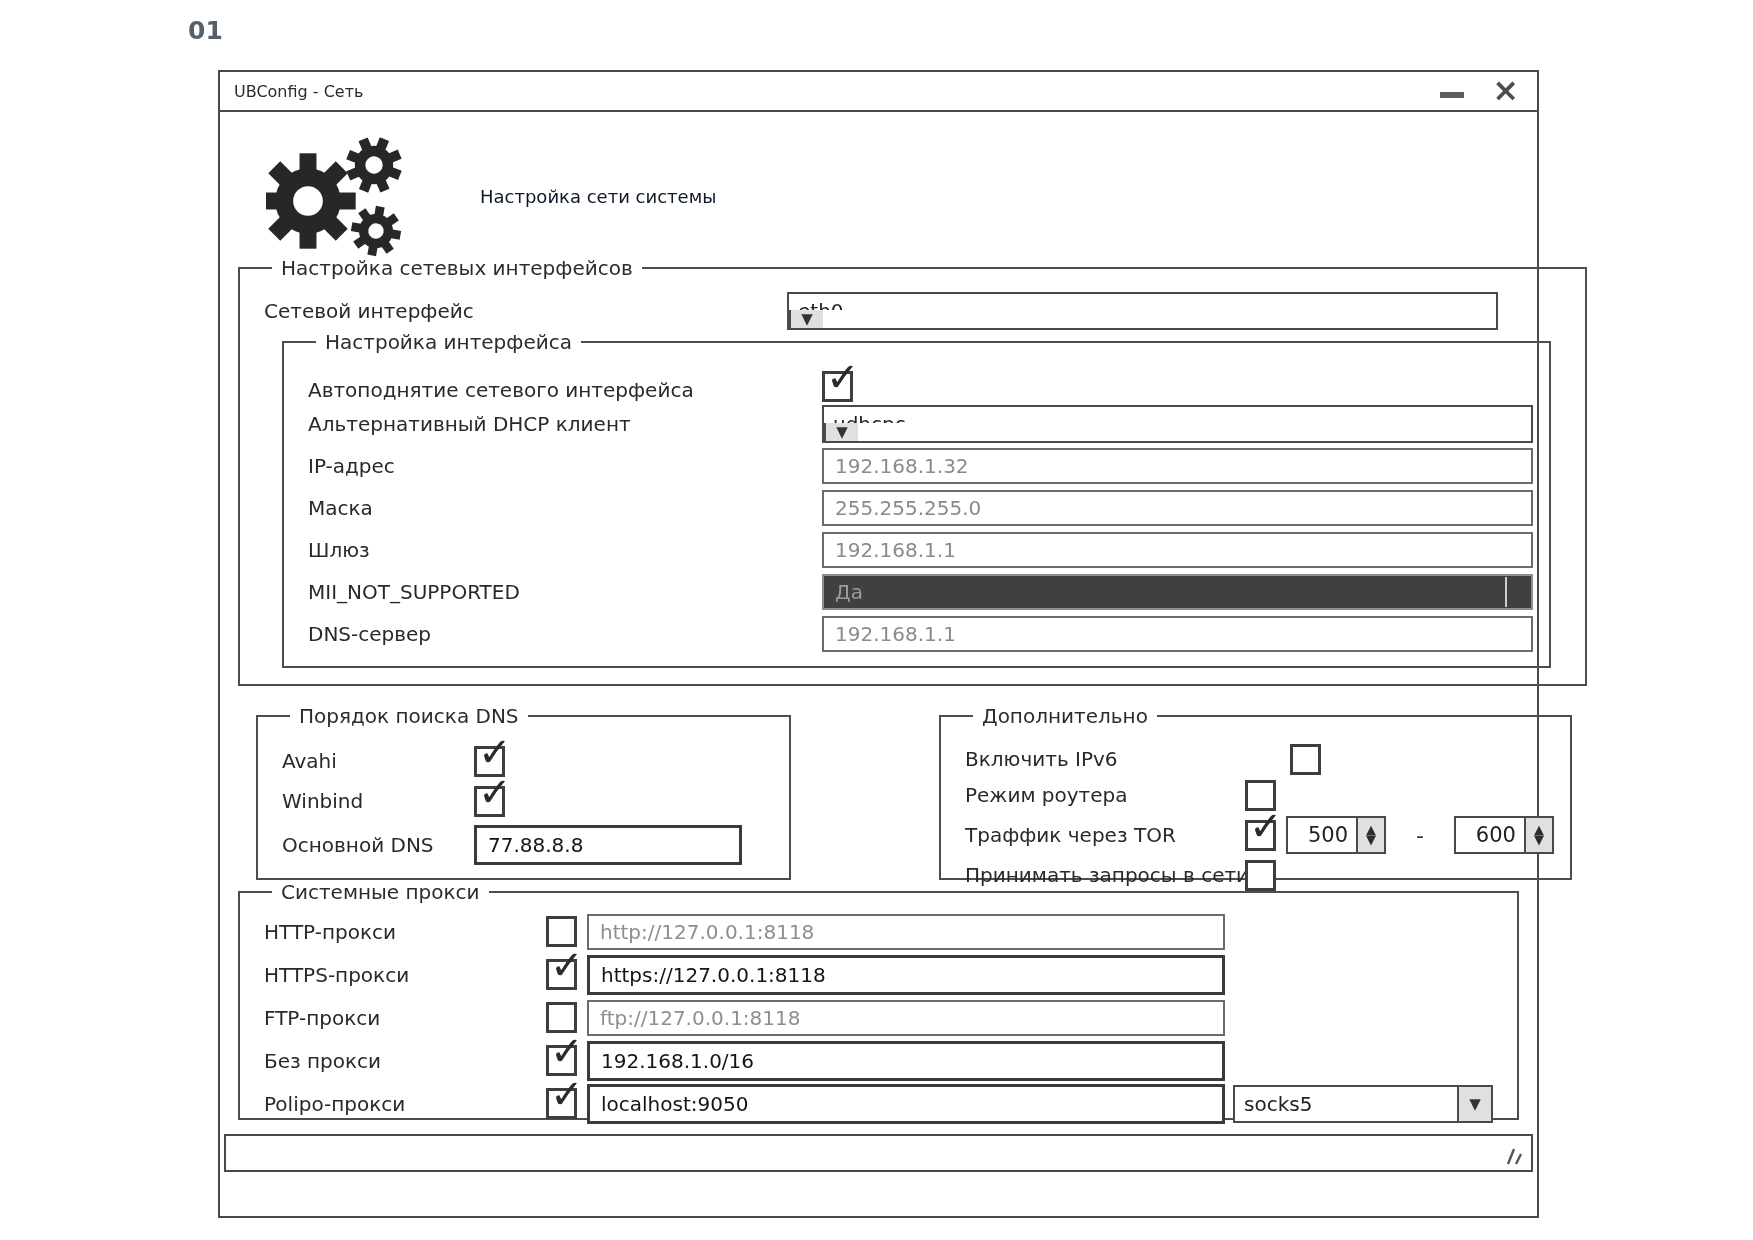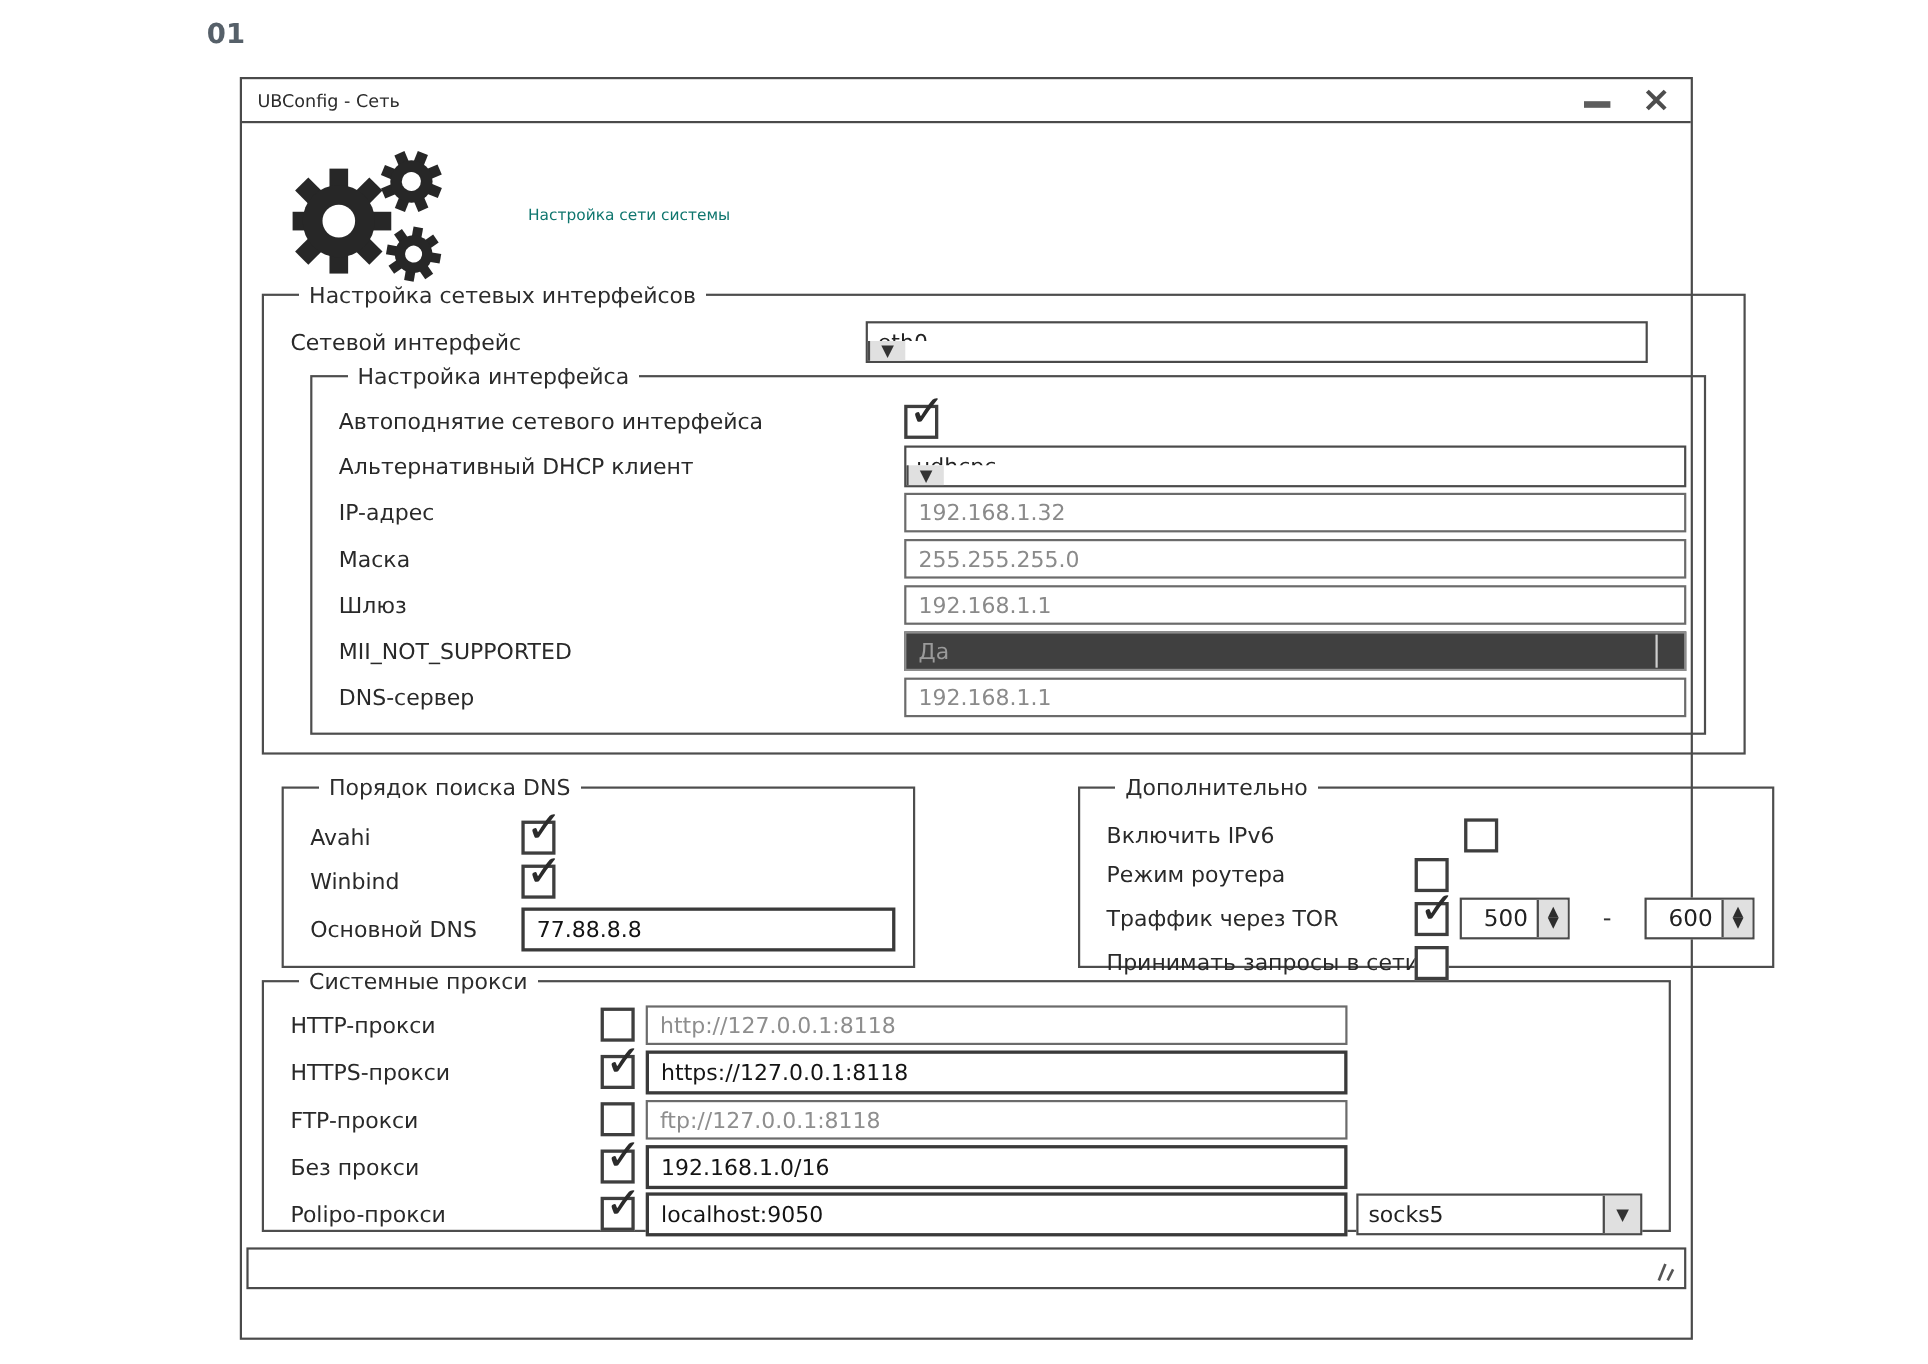--- a/index.html
+++ b/index.html
@@ -15,21 +15,21 @@
   .titlebar { height:40px; border-bottom:2px solid #4a4a4a; display:flex; align-items:center;
               padding:0 14px; position:relative; }
   .titlebar-title { font-size:16px; color:#2b2b2b; }
   .win-controls { position:absolute; right:18px; top:0; height:100%; display:flex; align-items:center; gap:28px; }
   .minimize-btn { width:24px; height:6px; background:#5d5d5d; margin-top:8px; cursor:pointer; }
   .close-btn { font-size:32px; line-height:1; color:#4d4d4d; font-weight:bold; cursor:pointer; margin-top:-2px; }
 
   
   .header-row { display:flex; align-items:center; margin:24px 0 0 46px; height:120px; }
   .gears-svg { flex:none; }
-  .header-subtitle { margin-left:64px; font-size:14px; color:#0f766e; }
+  .header-subtitle { margin-left:64px; font-size:18px; color:#0f172a; }
 
   
   fieldset.fs { border:2px solid #4d4d4d; margin:0 18px; padding:6px 16px 12px 24px; }
   fieldset.fs legend { font-size:20px; color:#2c2c2c; padding:0 9px; margin-left:8px; white-space:nowrap; }
 
   .frow { display:flex; align-items:center; }
   .flabel { flex:none; font-size:20px; color:#292929; white-space:nowrap; }
 
   
   .combo { display:flex; border:2px solid #4a4a4a; background:#fff; height:38px; cursor:pointer; }
@@ -62,28 +62,28 @@
   .spin-glyph { font-size:13px; color:#2d2d2d; }
 
   
   .fs-interfaces { margin-top:16px; height:430px; }
   .fs-interfaces .flabel { width:523px; }
   .combo-main { width:711px;flex-direction:column; }
   .fs-nested { border:2px solid #4d4d4d; margin-top:16px; padding:6px 14px 10px 15px; height:338px; }
   .fs-nested legend { margin-left:6px; }
   .fs-nested .flabel { width:514px; }
   .nrow { display:flex; align-items:center; height:40px; margin-top:2px; }
-  .nrow.cbrow { height:38px; margin-top:4px; }
+  .nrow.cbrow { height:38px; margin-top:4px;align-items:flex-end; }
   .nrow .inwrap { width:711px; }
 
   .mid-row { display:flex; margin:18px 18px 0; gap:112px; }
   .fs-dns { width:535px; height:176px; flex:none; margin:0; }
   .fs-dns .flabel { width:192px; }
   .dnsrow { display:flex; align-items:center; height:38px; margin-top:2px; }
-  .dns-input { width:340px; }
+  .dns-input { width:268px; }
 
   .fs-add { flex:1; height:176px; margin:0; padding:2px 14px 8px 18px; }
   .fs-add .flabel { width:280px; }
   .addrow { display:flex; align-items:center; height:34px; margin-top:2px; }
   .range-dash { font-size:22px; color:#333; margin:0 30px; }
 
   .fs-proxy { margin:20px 18px 0; height:240px; padding:8px 16px 10px 24px; }
   .prow { display:flex; align-items:center; height:43px; }
   .prow .flabel { width:282px; }
   .proxy-input { width:638px; margin-left:10px; }

